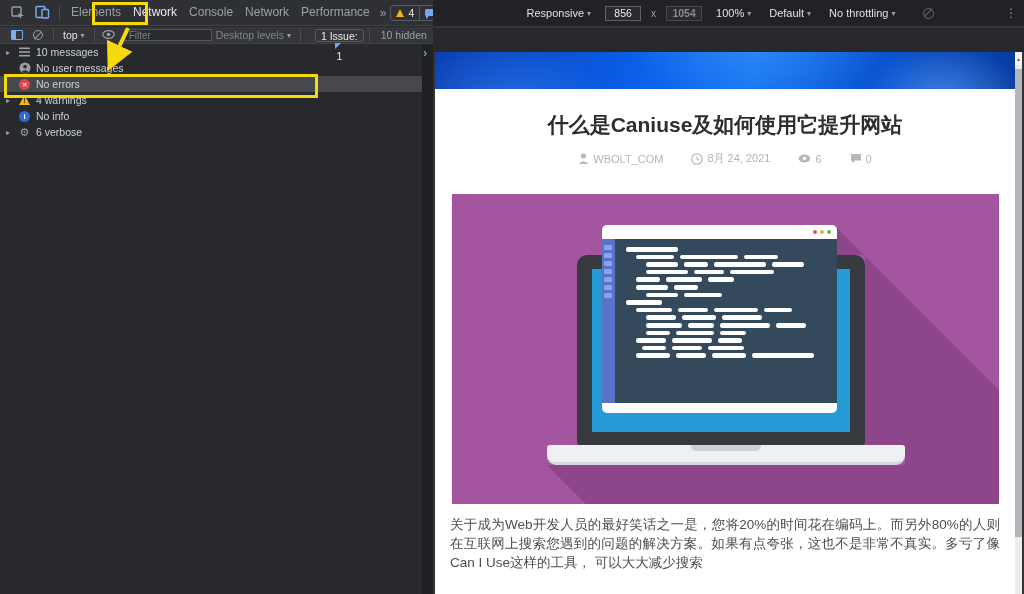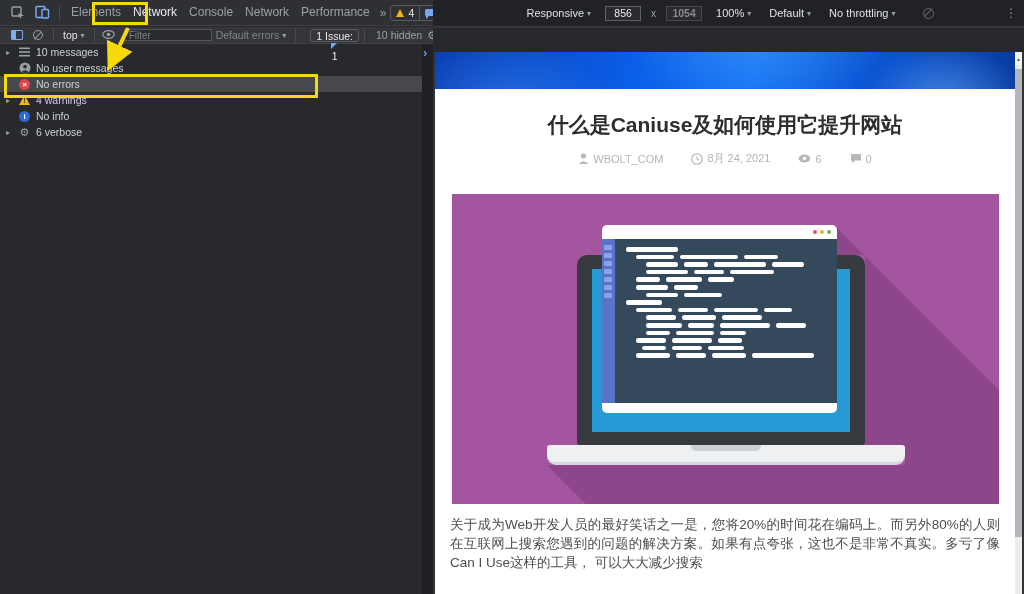--- a/index.html
+++ b/index.html
@@ -159,21 +159,21 @@
       </span>
       <span class="vsep"></span>
       <span style="margin:0 2px;">
         <svg width="13" height="9" viewBox="0 0 13 9">
             <ellipse cx="6.5" cy="4.5" rx="5.7" ry="3.9" fill="none" stroke="#9aa0a6" stroke-width="1.2"></ellipse>
             <circle cx="6.5" cy="4.5" r="1.8" fill="#9aa0a6"></circle>
           </svg>
       </span>
       <input class="filter-input" placeholder="Filter" style="">
       <span class="dd dim">
-        <span>Default errors</span>
+        <span>Desktop levels</span>
         <span class="caret">▾</span>
       </span>
       <span class="vsep"></span>
       <span class="issue-box">
         <span>1 Issue:</span>
         <span class="chat-ic"></span>
         <span>1</span>
       </span>
       <span class="push"></span>
       <span class="vsep"></span>

